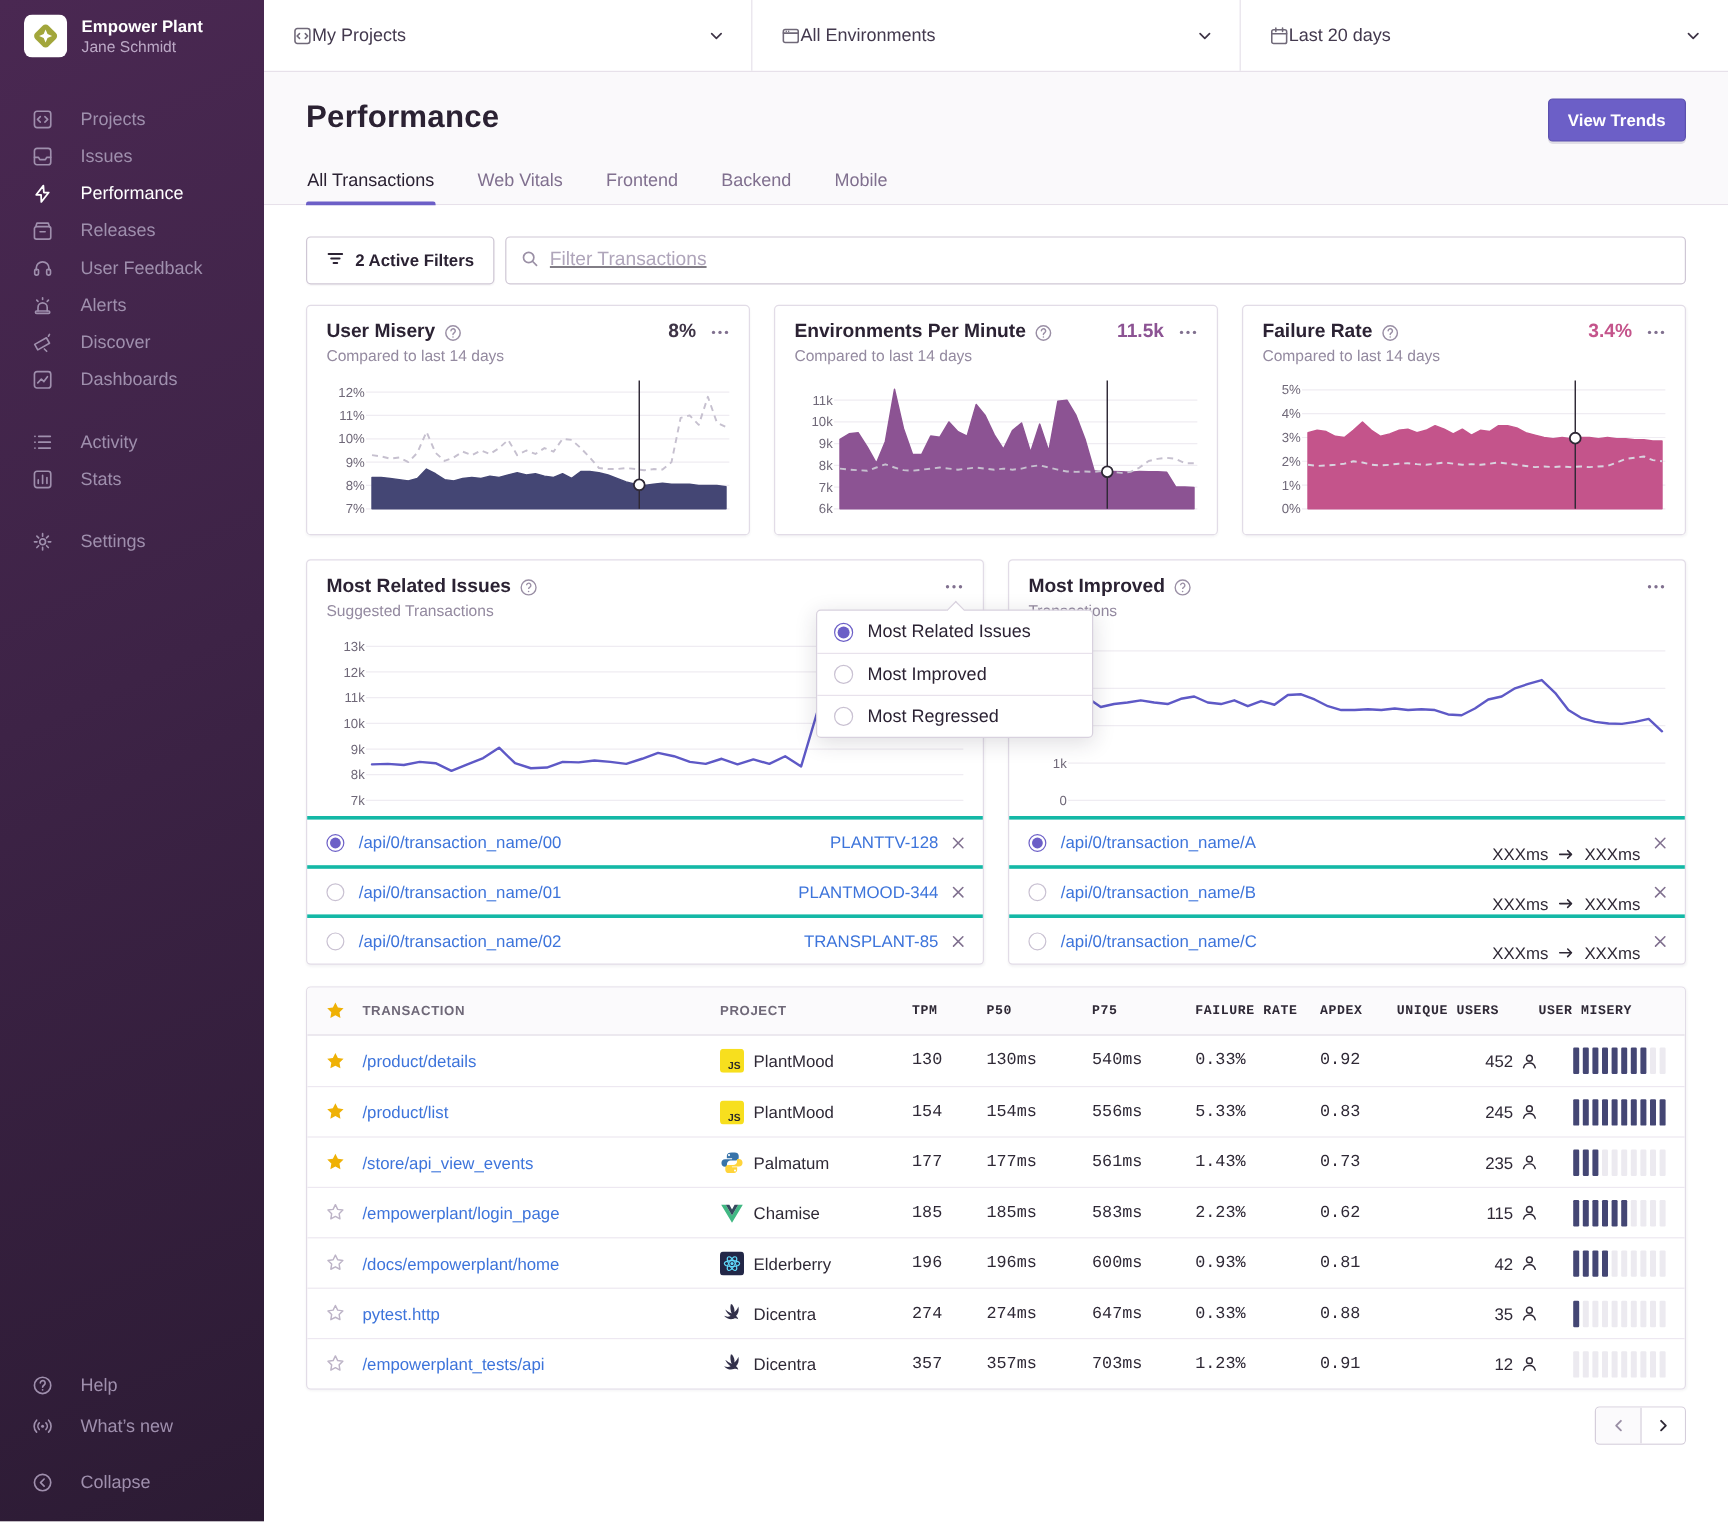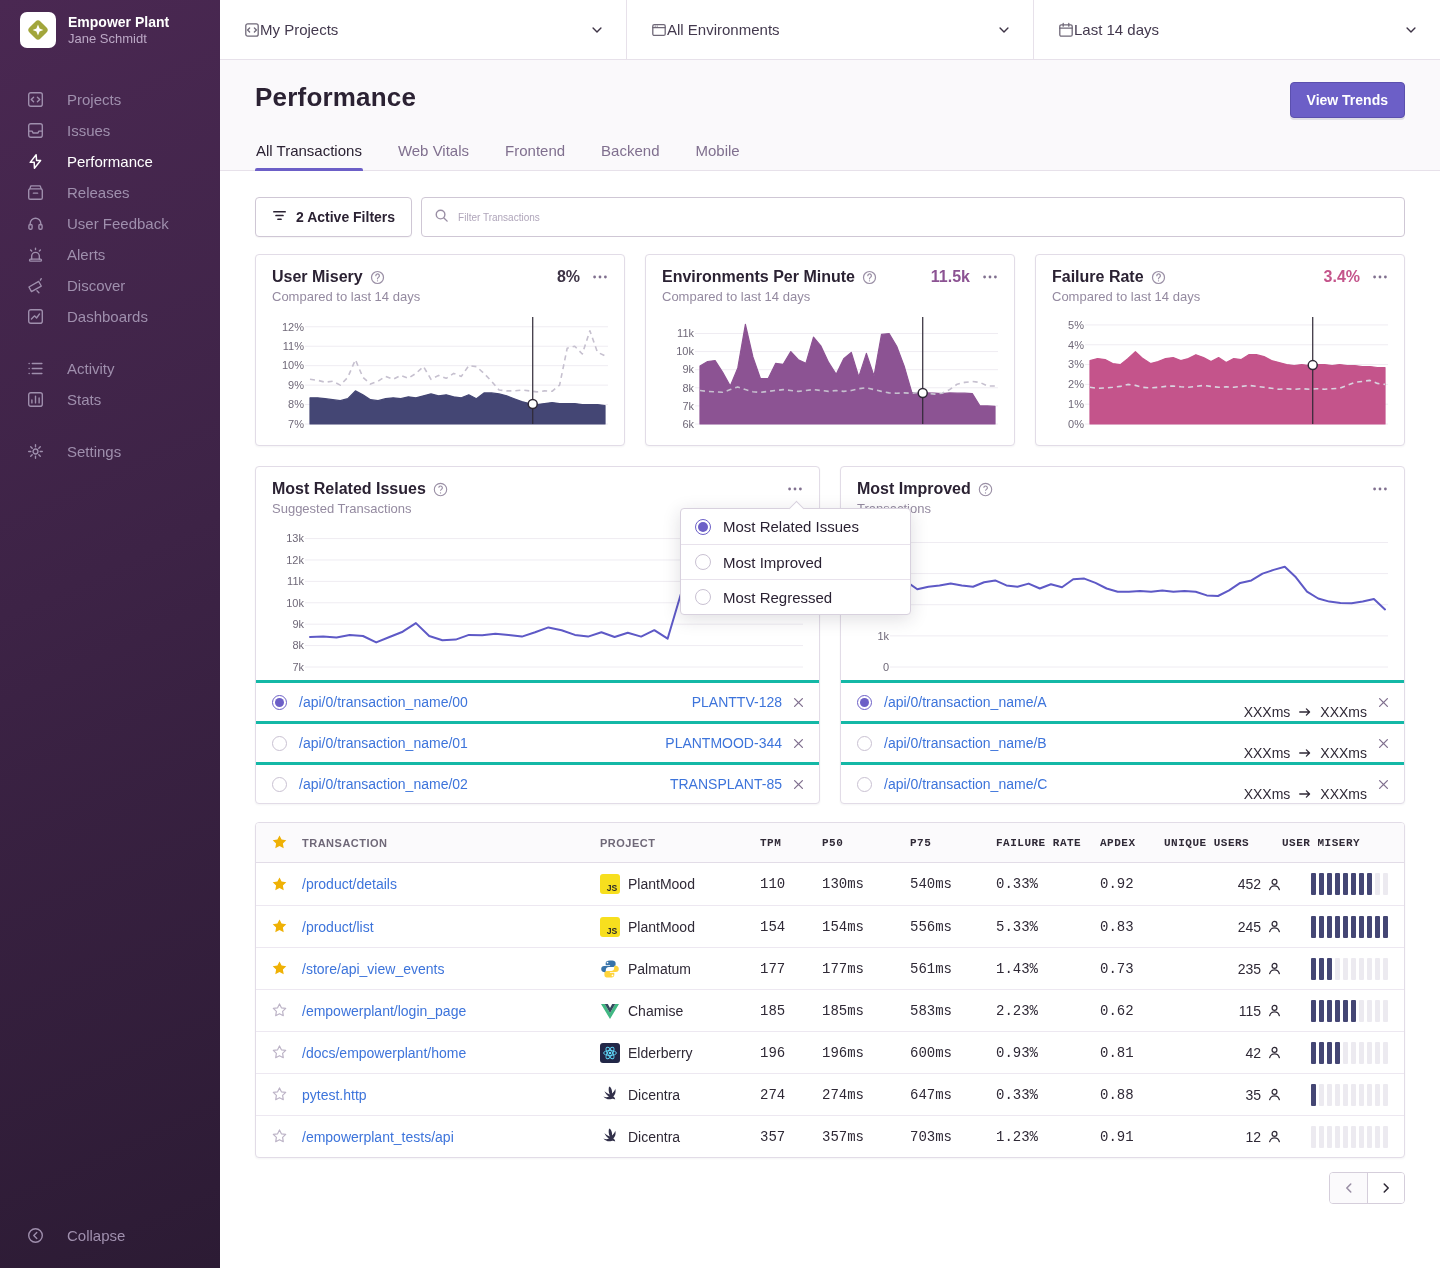--- a/index.html
+++ b/index.html
@@ -45,21 +45,21 @@
   .tab.active { color:#2B2233; }
   .tab.active::after { content:""; position:absolute; left:0; right:0; bottom:0; height:3px; border-radius:2px 2px 0 0; background:#6C5FC7; }
 
   .content { flex:1; background:#fff; padding:26px 35px 0 35px; min-width:0; }
 
   .filter-row { display:flex; gap:9px; }
   .filters-btn { display:flex; align-items:center; gap:9px; height:40px; padding:0 16px; background:#fff; border:1px solid #CFC7D5; border-radius:4px; font-family:inherit; font-size:14px; font-weight:bold; color:#2B2233; cursor:pointer; box-shadow:0 1px 1px rgba(43,34,51,.04); }
   .filters-btn svg { width:15px; height:15px; color:#2B2233; }
   .searchbox { flex:1; display:flex; align-items:center; gap:9px; height:40px; border:1px solid #CFC7D5; border-radius:4px; padding:0 12px; background:#fff; }
   .searchbox svg { width:15px; height:15px; color:#9A8FA5; flex:0 0 15px; }
-  .searchbox input { border:none; outline:none; flex:1; font-family:inherit; font-size:10px; color:#2F2936; background:transparent; }
+  .searchbox input { border:none; outline:none; flex:1; font-family:inherit; font-size:16px; color:#2F2936; background:transparent;text-decoration:underline; }
   .searchbox input::placeholder { color:#AFA5BA; }
 
   .card { background:#fff; border:1px solid #E2DCE7; border-radius:4px; box-shadow:0 1px 2px rgba(43,34,51,.05); }
 
   .metric-row { display:grid; grid-template-columns:1fr 1fr 1fr; gap:20px; margin-top:17px; }
   .metric-card { padding:13px 16px 14px; }
   .mc-top { display:flex; align-items:center; }
   .mc-title { font-size:16px; font-weight:bold; color:#2B2233; }
   .help-ic { width:15px; height:15px; margin-left:7px; color:#9A8FA5; display:inline-flex; cursor:pointer; }
   .help-ic svg { width:15px; height:15px; }
@@ -238,20 +238,41 @@
               <svg viewBox="0 0 16 16" fill="none" stroke="currentColor" stroke-width="1.3" stroke-linecap="round">
                 <circle cx="8" cy="8" r="2.3"></circle>
                 <path d="M8 1.6v2M8 12.4v2M1.6 8h2M12.4 8h2M3.5 3.5l1.4 1.4M11.1 11.1l1.4 1.4M12.5 3.5l-1.4 1.4M4.9 11.1l-1.4 1.4"></path>
               </svg>
             </span>
             <span class="nav-label">Settings</span>
           </div>
         </div>
     </nav>
     <div class="side-footer">
+      <div id="nav-footer">
+          <div class="nav-item">
+            <span class="nav-ic">
+              <svg viewBox="0 0 16 16" fill="none" stroke="currentColor" stroke-width="1.3">
+                <circle cx="8" cy="8" r="6.4"></circle>
+                <path d="M6.2 6.1a1.9 1.9 0 113.1 1.5c-.7.6-1.3.9-1.3 1.8" stroke-linecap="round"></path>
+                <circle cx="8" cy="11.5" r="0.7" fill="currentColor" stroke="none"></circle>
+              </svg>
+            </span>
+            <span class="nav-label">Help</span>
+          </div>
+          <div class="nav-item">
+            <span class="nav-ic">
+              <svg viewBox="0 0 16 16" fill="none" stroke="currentColor" stroke-width="1.3" stroke-linecap="round">
+                <circle cx="8" cy="8" r="1.2" fill="currentColor" stroke="none"></circle>
+                <path d="M5.4 10.6a3.7 3.7 0 010-5.2M10.6 5.4a3.7 3.7 0 010 5.2M3.3 12.7a6.7 6.7 0 010-9.4M12.7 3.3a6.7 6.7 0 010 9.4"></path>
+              </svg>
+            </span>
+            <span class="nav-label">What’s new</span>
+          </div>
+        </div>
       <div class="collapse-wrap" id="nav-collapse">
           <div class="nav-item">
             <span class="nav-ic">
               <svg viewBox="0 0 16 16" fill="none" stroke="currentColor" stroke-width="1.3" stroke-linecap="round" stroke-linejoin="round">
                 <circle cx="8" cy="8" r="6.4"></circle>
                 <path d="M9.2 5.2L6.4 8l2.8 2.8"></path>
               </svg>
             </span>
             <span class="nav-label">Collapse</span>
           </div>
@@ -290,21 +311,21 @@
             </svg>
           </span>
         </div>
         <div class="tb-sec">
           <span class="tb-ic">
             <svg viewBox="0 0 16 16" fill="none" stroke="currentColor" stroke-width="1.3" stroke-linecap="round">
               <rect x="1.8" y="2.8" width="12.4" height="11.4" rx="1.5"></rect>
               <path d="M1.8 6.2h12.4M5.2 1.4v2.8M10.8 1.4v2.8"></path>
             </svg>
           </span>
-          <span class="tb-label">Last 14 days</span>
+          <span class="tb-label">Last 20 days</span>
           <span class="tb-chev">
             <svg viewBox="0 0 16 16" fill="none" stroke="currentColor" stroke-width="1.6" stroke-linecap="round" stroke-linejoin="round">
               <path d="M3.5 5.8L8 10.3l4.5-4.5"></path>
             </svg>
           </span>
         </div>
       </header>
 
     <div class="page-head">
       <div class="title-row">
@@ -666,21 +687,21 @@
               <span><a class="t-link">/product/details</a></span>
               <span class="cell-proj">
                 <span style="display:flex">
                   <svg viewBox="0 0 20 20">
                     <rect width="20" height="20" rx="3" fill="#F7DF1E"></rect>
                     <text x="17.2" y="16.8" text-anchor="end" font-size="8.6" font-weight="bold" fill="#2A2A2A">JS</text>
                   </svg>
                 </span>
                 <span>PlantMood</span>
               </span>
-              <span class="num">110</span>
+              <span class="num">130</span>
               <span class="num">130ms</span>
               <span class="num">540ms</span>
               <span class="num">0.33%</span>
               <span class="num">0.92</span>
               <span class="cell-users">
                 <span>452</span>
                 <span style="display:flex">
                   <svg viewBox="0 0 16 16" fill="none" stroke="currentColor" stroke-width="1.3" stroke-linecap="round">
                     <circle cx="8" cy="5.2" r="2.6"></circle>
                     <path d="M2.8 13.6c.7-2.7 2.8-4.1 5.2-4.1s4.5 1.4 5.2 4.1"></path>

